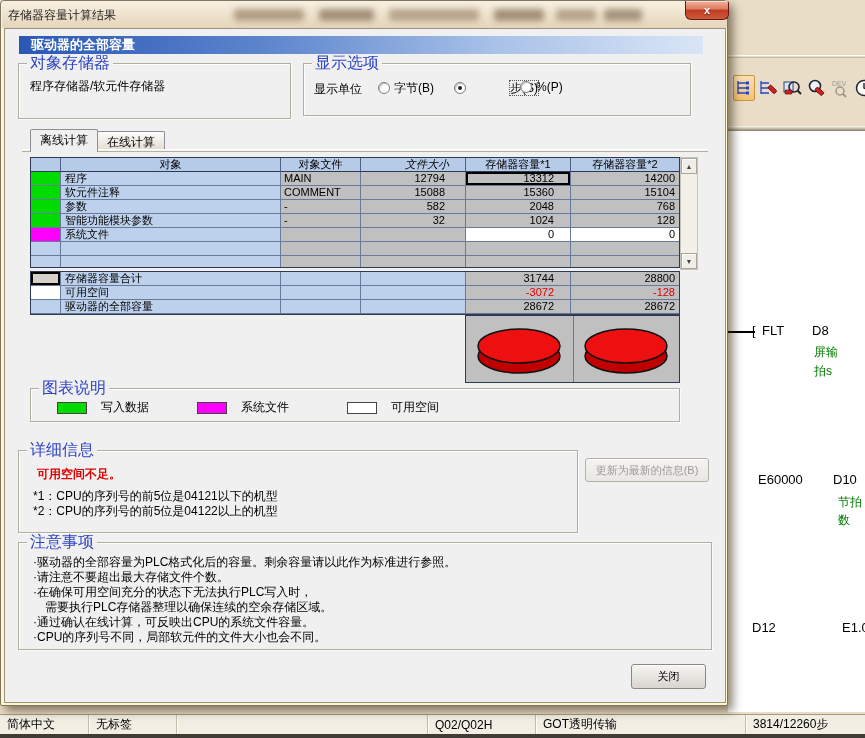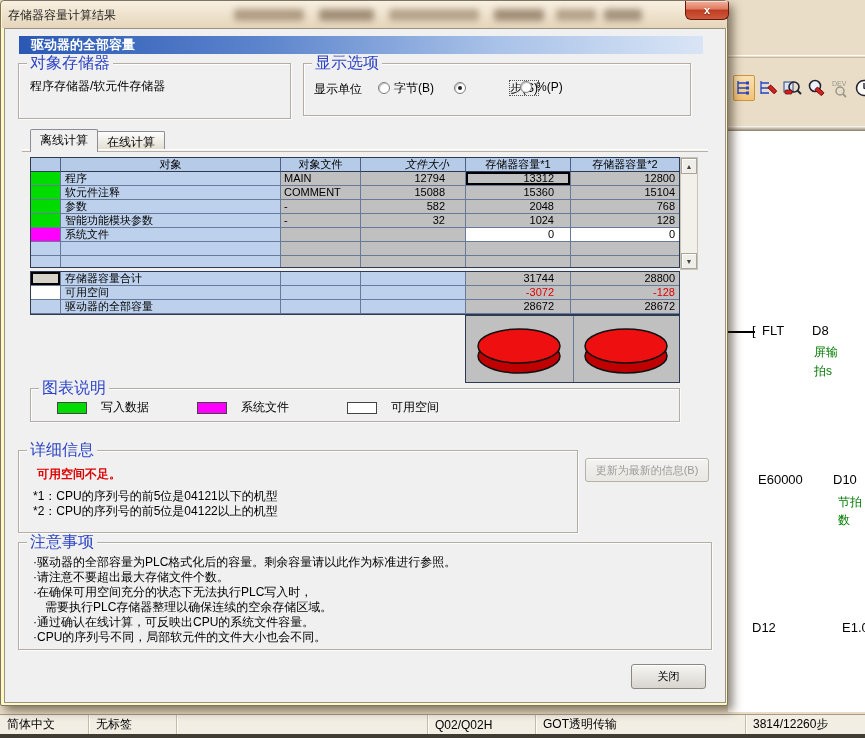--- a/index.html
+++ b/index.html
@@ -208,21 +208,21 @@
         <div class="cell hcell c-size" style="text-align:right; padding-right:16px;font-style:italic;">文件大小</div>
         <div class="cell hcell c-c1" style="text-align:center; padding-right:0;">存储器容量*1</div>
         <div class="cell hcell c-c2" style="text-align:center; padding-right:0;">存储器容量*2</div>
       </div>
       <div class="trow">
         <div class="cell c-sw sw-green"></div>
         <div class="cell c-obj lbl">程序</div>
         <div class="cell c-file gry">MAIN</div>
         <div class="cell c-size gry">12794</div>
         <div class="cell c-c1 gry sel">13312</div>
-        <div class="cell c-c2 gry">12800</div>
+        <div class="cell c-c2 gry">14200</div>
       </div>
       <div class="trow">
         <div class="cell c-sw sw-green"></div>
         <div class="cell c-obj lbl">软元件注释</div>
         <div class="cell c-file gry">COMMENT</div>
         <div class="cell c-size gry">15088</div>
         <div class="cell c-c1 gry">15360</div>
         <div class="cell c-c2 gry">15104</div>
       </div>
       <div class="trow">

